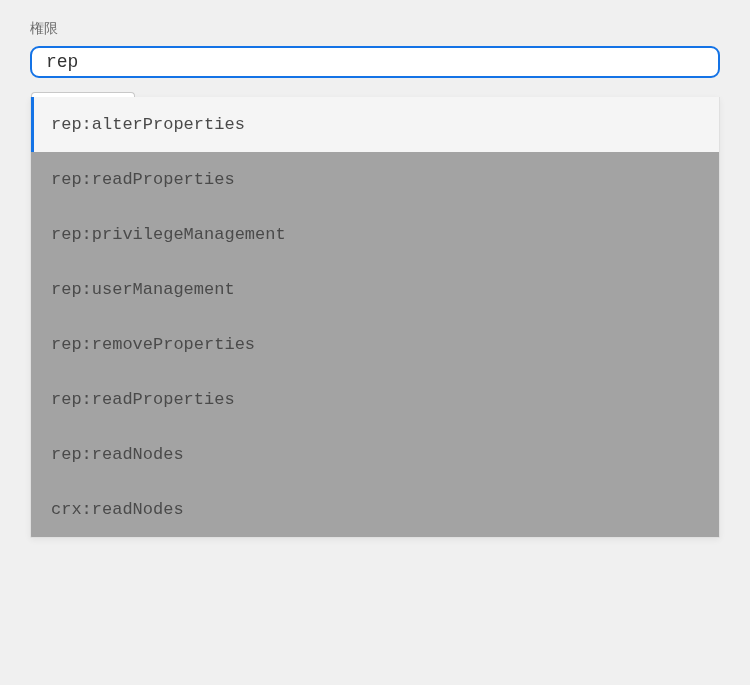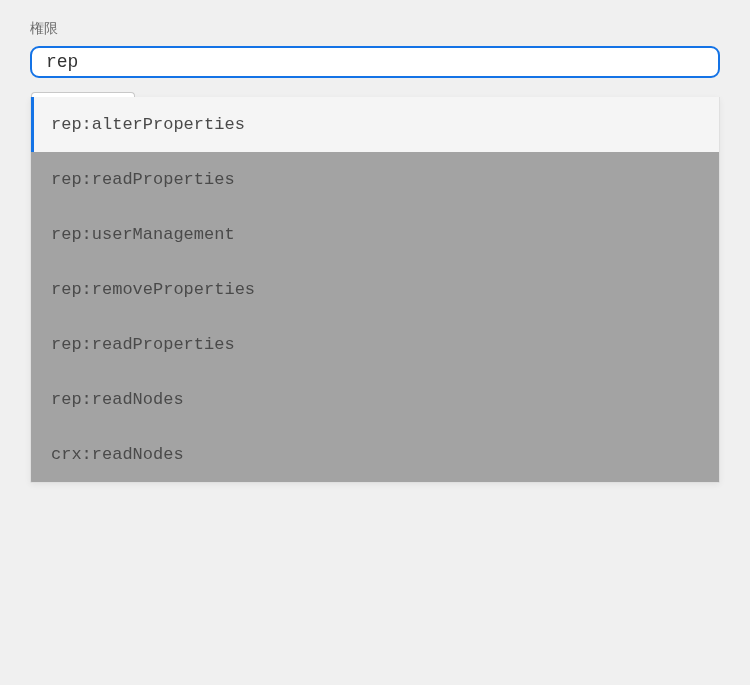--- a/index.html
+++ b/index.html
@@ -79,20 +79,21 @@
 
 <label class="field-label">権限</label>
 
 <input class="search-input" type="text" value="rep" style="">
 
 <div class="stub-tab"></div>
 
 <div class="dropdown" id="dropdown-container">
     <div class="dropdown-item highlighted"><span>rep:alterProperties</span></div>
     <div class="dropdown-item"><span>rep:readProperties</span></div>
+    <div class="dropdown-item"><span>rep:privilegeManagement</span></div>
     <div class="dropdown-item"><span>rep:userManagement</span></div>
     <div class="dropdown-item"><span>rep:removeProperties</span></div>
     <div class="dropdown-item"><span>rep:readProperties</span></div>
     <div class="dropdown-item"><span>rep:readNodes</span></div>
     <div class="dropdown-item"><span>crx:readNodes</span></div>
   </div>
 
 
 
 

